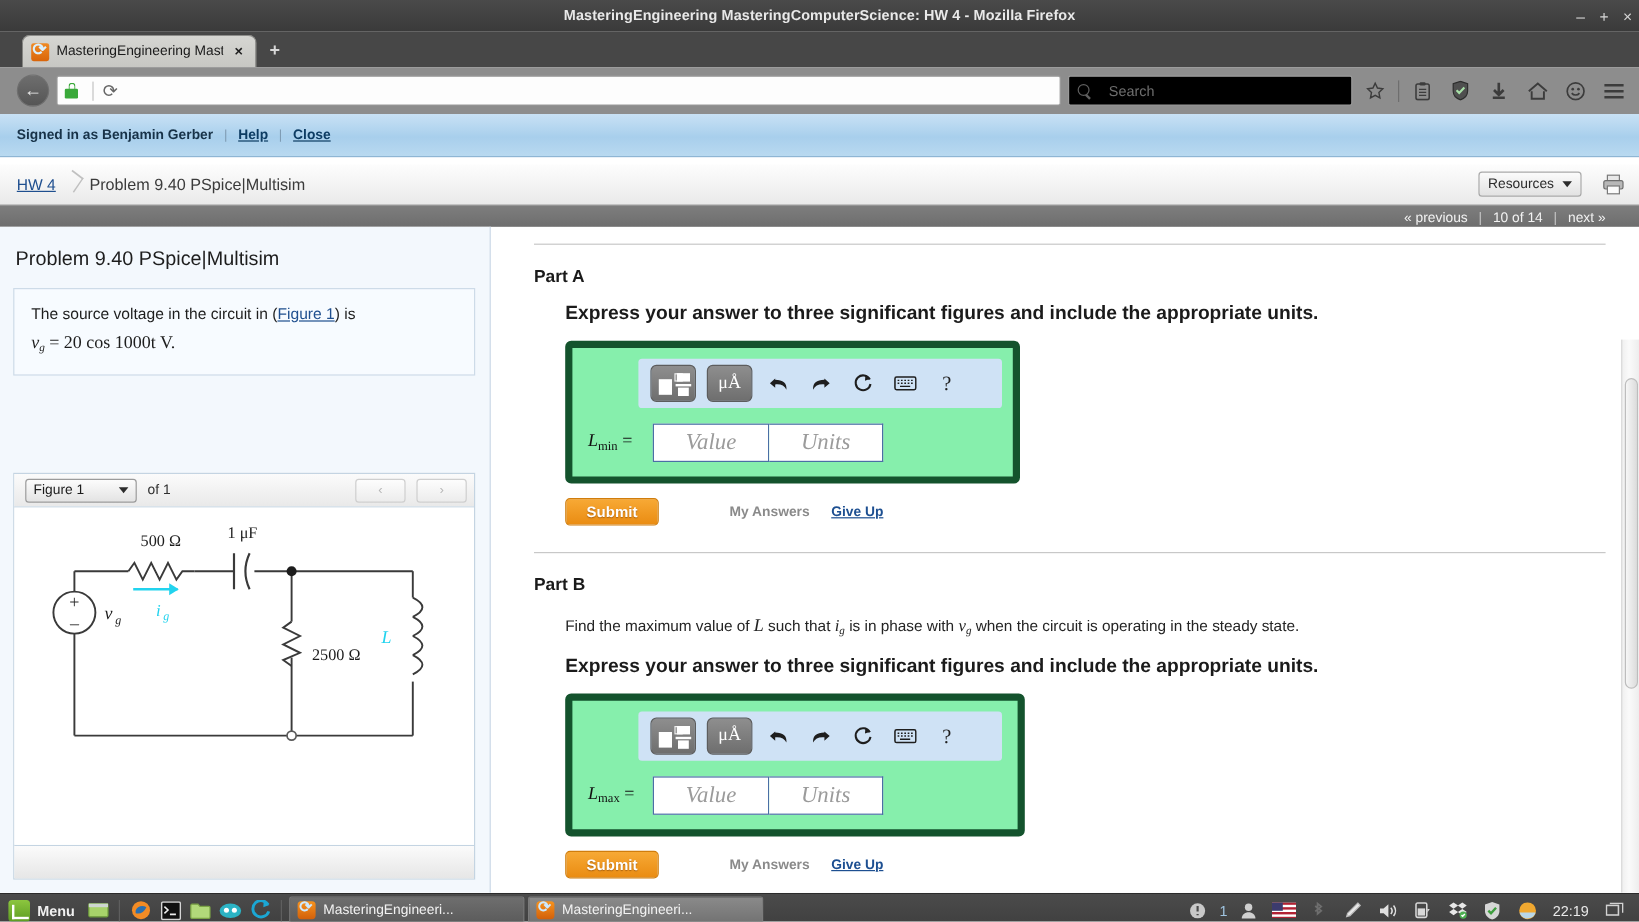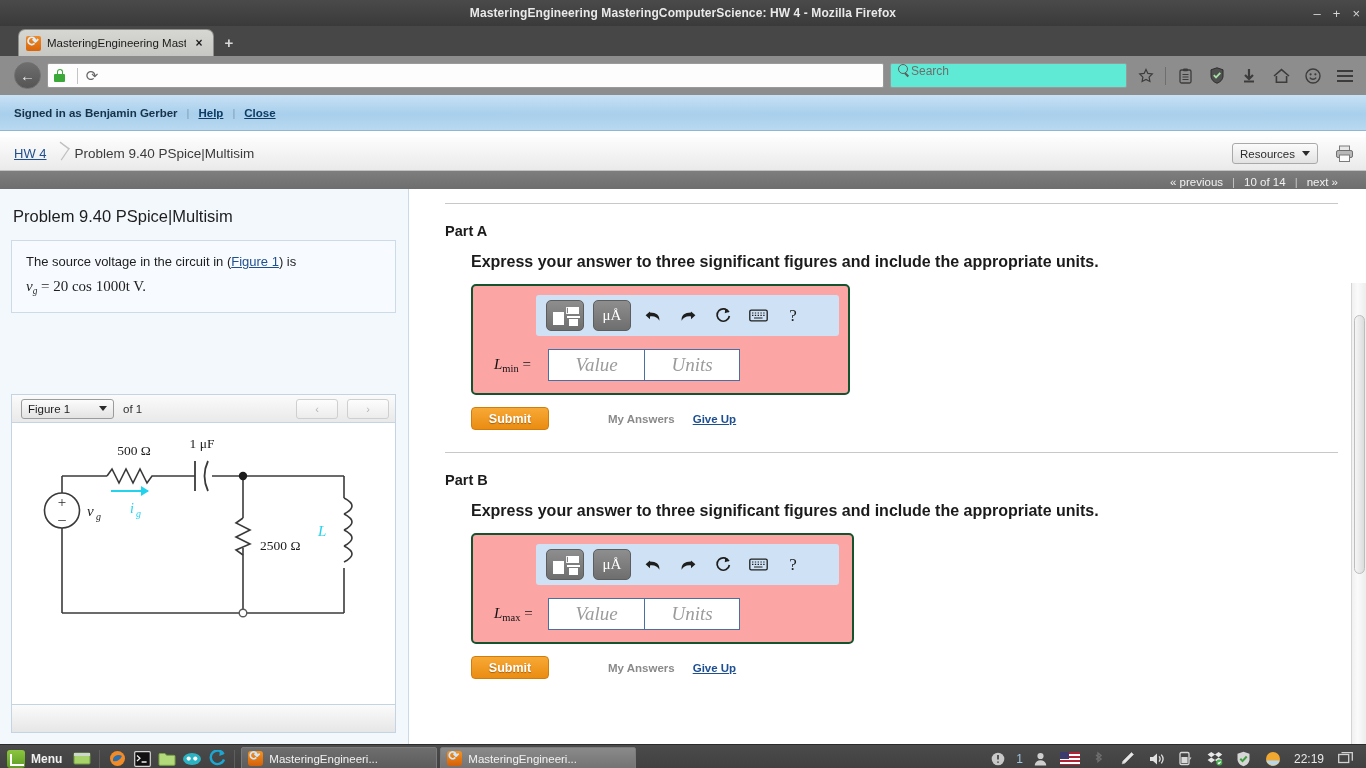--- a/index.html
+++ b/index.html
@@ -130,24 +130,24 @@
   #urltext {
     flex: 1; font-size: 12px; color: #8a8a8a; white-space: nowrap; overflow: hidden;
   }
   #urltext b { color: #1c1c1c; font-weight: bold; }
   #urltext .pre { color: #7c7c7c; }
   #urlsep { width: 1px; height: 16px; background: #c4c4c4; margin: 0 5px; }
   #reload { color: #666; font-size: 15px; width: 18px; text-align: center; }
 
   #searchbar {
     width: 237px; height: 25px; flex: none;
-    background: #5eead4;
+    background: #000000;
     border: 1px solid #9a9a9a;
     border-radius: 2px;
-    display: flex; gap: 1px;
+    display: flex; align-items: center; gap: 14px;
     padding: 0 7px;
   }
   .maglass { width: 12px; height: 12px; flex: none; position: relative; }
   .maglass::before { content: ""; position: absolute; top: 0; left: 0; width: 8px; height: 8px; border: 1.5px solid #5f5f5f; border-radius: 50%; }
   .maglass::after { content: ""; position: absolute; top: 8px; left: 7px; width: 5px; height: 1.5px; background: #5f5f5f; transform: rotate(45deg); transform-origin: left center; }
   #searchtext { font-size: 12px; color: #6e6e6e; }
 
   .toolicon {
     width: 26px; height: 27px; flex: none;
     display: flex; align-items: center; justify-content: center;
@@ -298,24 +298,24 @@
     overflow: hidden;
   }
   .partsep { height: 1px; background: #c8c8c8; margin: 14px 0 0 0; }
   .parthead { font-size: 14.5px; font-weight: bold; color: #1b1b1b; margin: 19px 0 0 0; }
   .partq { font-size: 12.8px; color: #242424; margin: 16px 0 0 26px; line-height: 1.4; }
   .partbold { font-size: 16px; font-weight: bold; color: #1b1b1b; margin: 14px 0 0 26px; }
 
   .answerbox {
     margin: 13px 0 0 26px;
     width: 379px;
-    border: 2px solid #14532d;
+    border: 6px solid #14532d;
     border-radius: 5px;
-    background: #fca5a5;
-    padding: 9px 10px 12px 10px;
+    background: #86efac;
+    padding: 9px 10px 12px 2px;
   }
   .mathtoolbar {
     background: #cfe2f5;
     border-radius: 3px;
     height: 41px;
     margin: 0 0 0 53px;
     width: 303px;
     display: flex; align-items: center;
     padding: 0 10px;
     gap: 9px;
@@ -686,20 +686,23 @@
       </div>
 
       <div class="submitrow">
         <div class="submitbtn">Submit</div>
         <div class="myanswers">My Answers</div>
         <a class="giveup" href="#">Give Up</a>
       </div>
 
       <div class="partsep" style="margin-top:22px"></div>
       <div class="parthead">Part B</div>
+      <div class="partq">
+        <span>Find the maximum value of </span><span class="mathi" style="font-size:15px">L</span><span> such that </span><span class="mathi" style="font-size:14px">i</span><span class="mathi sub">g</span><span> is in phase with </span><span class="mathi" style="font-size:14px">v</span><span class="mathi sub">g</span><span> when the circuit is operating in the steady state.</span>
+      </div>
       <div class="partbold">Express your answer to three significant figures and include the appropriate units.</div>
 
       <div class="answerbox" style="width:383px">
         <div class="mathtoolbar">
           <div class="tmplbtn">
             <span class="sq1"></span>
               <span class="sq2"></span>
               <span class="sq3"></span>
               <span class="bar"></span>
               <span class="sq4"></span>

